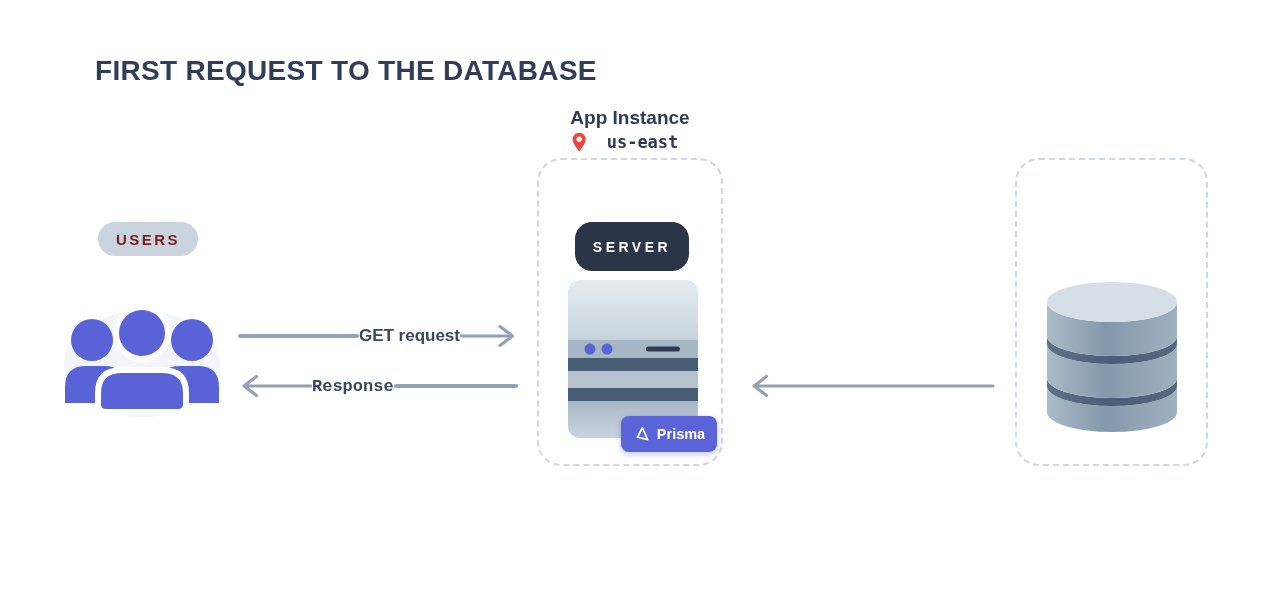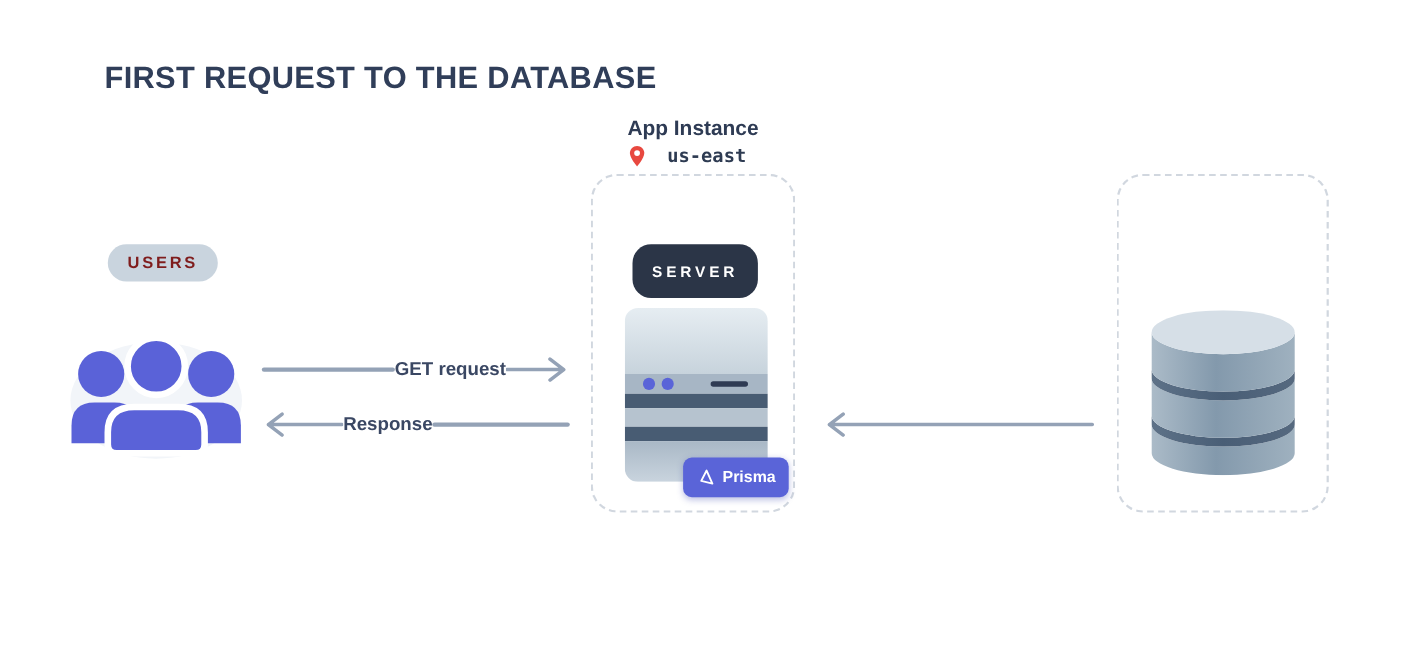--- a/index.html
+++ b/index.html
@@ -84,21 +84,21 @@
   .app-box { left: 537px; top: 158px; width: 186px; height: 308px; }
   .db-box  { left: 1015px; top: 158px; width: 193px; height: 308px; }
 
   
   .arrow-row {
     display: flex;
     align-items: center;
     height: 26px;
   }
   .row-get      { left: 238px; top: 323px; width: 280px; }
-  .row-response { left: 238px; top: 373px; width: 280px; }
+  .row-response { left: 238px; top: 373px; width: 280px; font-family: Liberation Mono, monospace; }
   .row-read     { left: 748px; top: 323px; width: 247px; }
   .row-return   { left: 748px; top: 373px; width: 247px; }
   .hline {
     height: 3.2px;
     background: #94A2B6;
     border-radius: 2px;
     flex: 1 1 auto;
   }
   .hline-short { flex: 0 0 28px; }
   .arrow-label {

